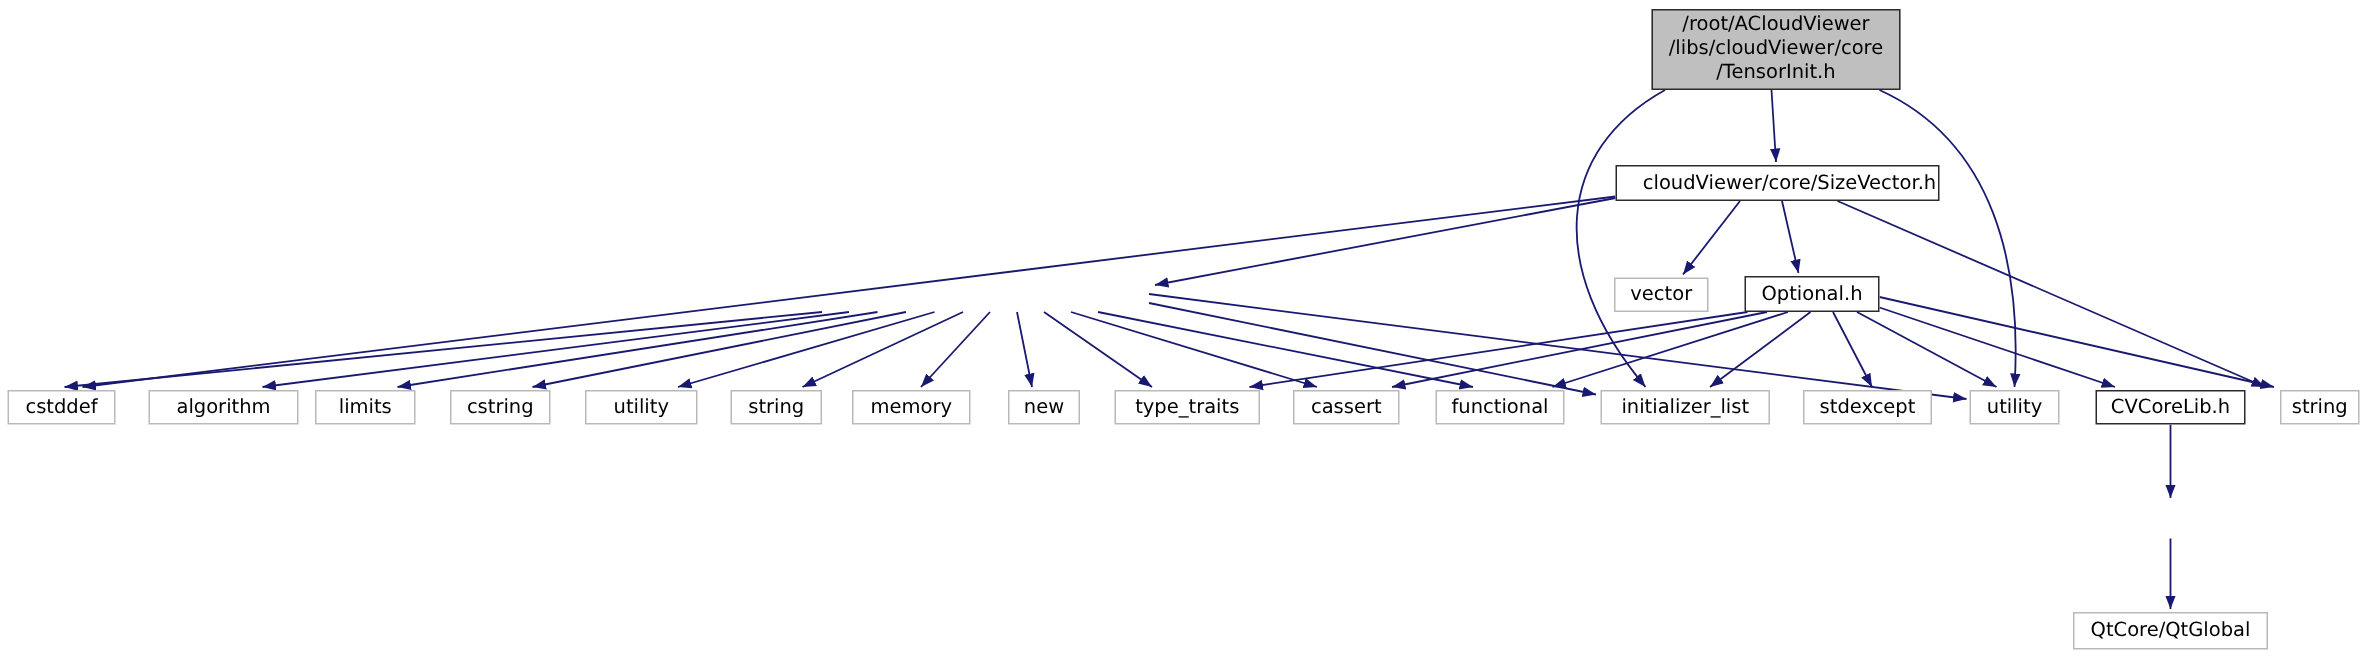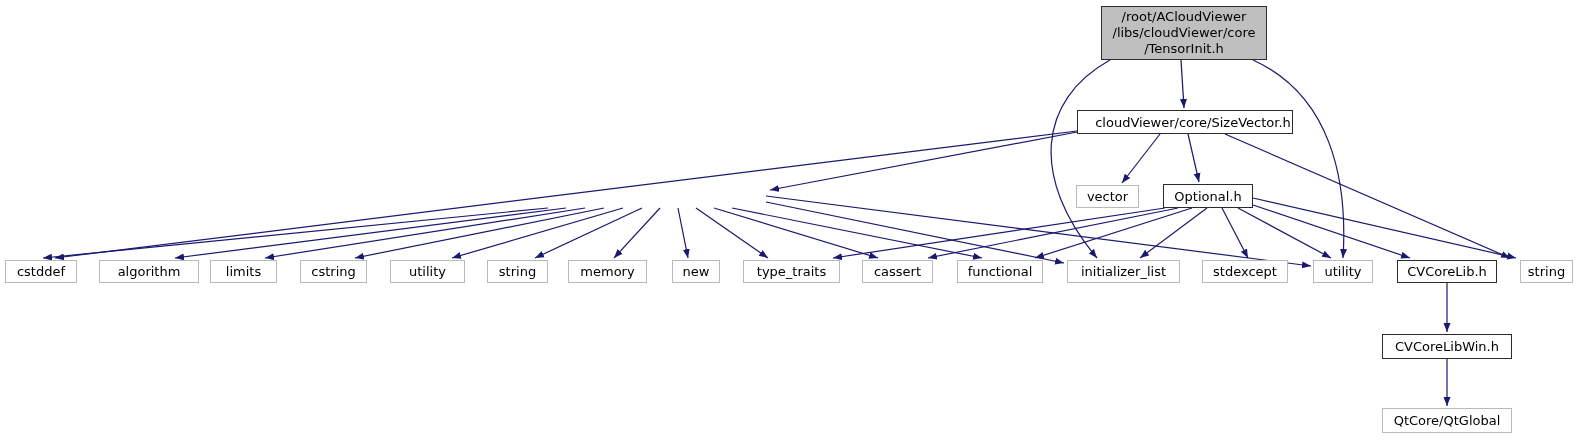--- a/index.html
+++ b/index.html
@@ -151,20 +151,17 @@
       </div>
       <div class="node ext" style="left: 1313px; top: 260px; width: 60px; height: 23px;">
         <span>utility</span>
       </div>
       <div class="node doc" style="left: 1397px; top: 260px; width: 100px; height: 23px;">
         <span>CVCoreLib.h</span>
       </div>
       <div class="node ext" style="left: 1520px; top: 260px; width: 53px; height: 23px;">
         <span>string</span>
       </div>
-      <div class="node doc" style="left: 1382px; top: 334px; width: 130px; height: 25px;">
-        <span>CVCoreLibWin.h</span>
-      </div>
       <div class="node ext" style="left: 1382px; top: 408px; width: 130px; height: 25px;">
         <span>QtCore/QtGlobal</span>
       </div>
     </div>
 </div>
 
 </body></html>

